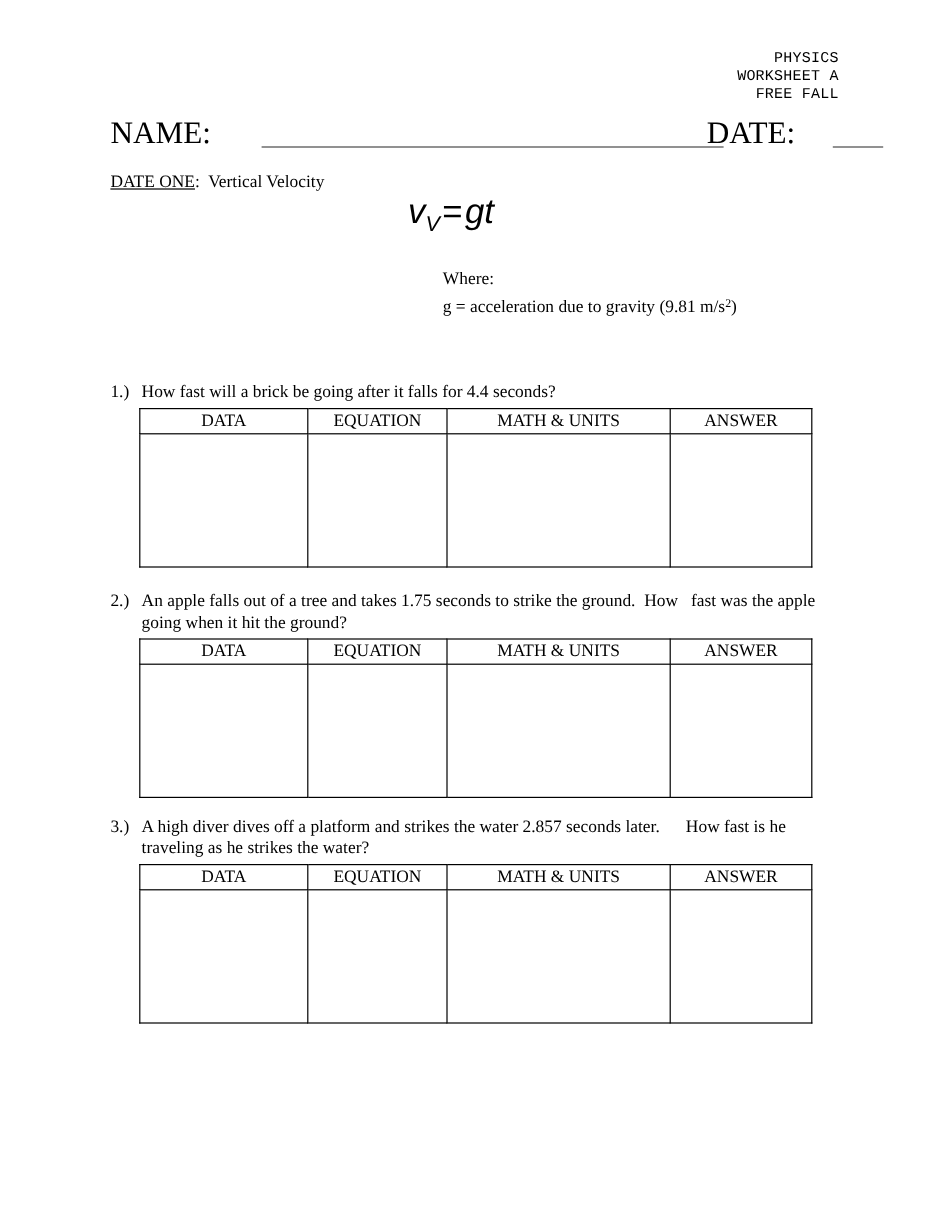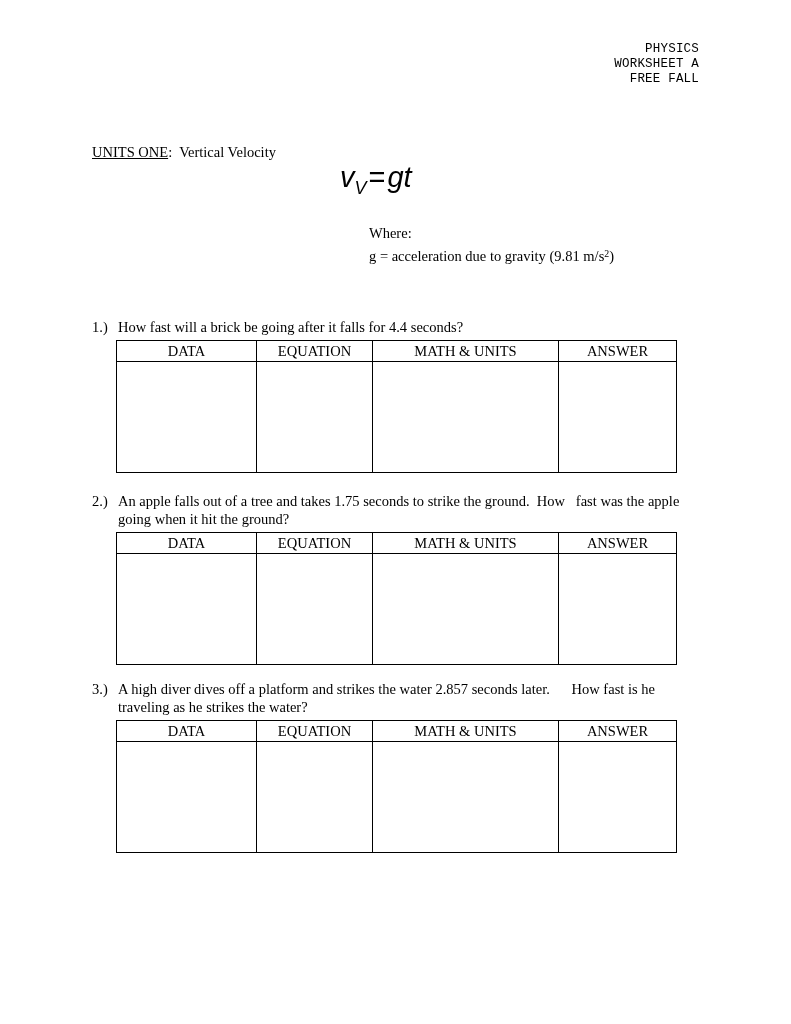--- a/index.html
+++ b/index.html
@@ -183,22 +183,28 @@
 <body>
 
 <div class="page">
 
   <div class="doc-header">
     <div>PHYSICS</div>
     <div>WORKSHEET A</div>
     <div>FREE FALL</div>
   </div>
 
-
-  <div class="part-line"><span class="u">UNITS ONE</span><span>:  Vertical Velocity</span></div>
+  <div class="name-date-row">
+    <span class="name-label">NAME:</span>
+    <span class="name-blank"></span>
+    <span class="date-label">DATE:</span>
+    <span class="date-blank"></span>
+  </div>
+
+  <div class="part-line"><span class="u">DATE ONE</span><span>:  Vertical Velocity</span></div>
 
   <div class="equation"><span>v</span><span class="sub">V</span><span class="op">=</span><span>gt</span></div>
 
   <div class="where-block">
     <div>Where:</div>
     <div><span>g = acceleration due to gravity (9.81 m/s</span><sup>2</sup><span>)</span></div>
   </div>
 
   <div class="qblock" id="qblock-1">
     <p class="q-text"><span class="q-num">1.)</span><span class="q-body">How fast will a brick be going after it falls for 4.4 seconds?</span></p>

